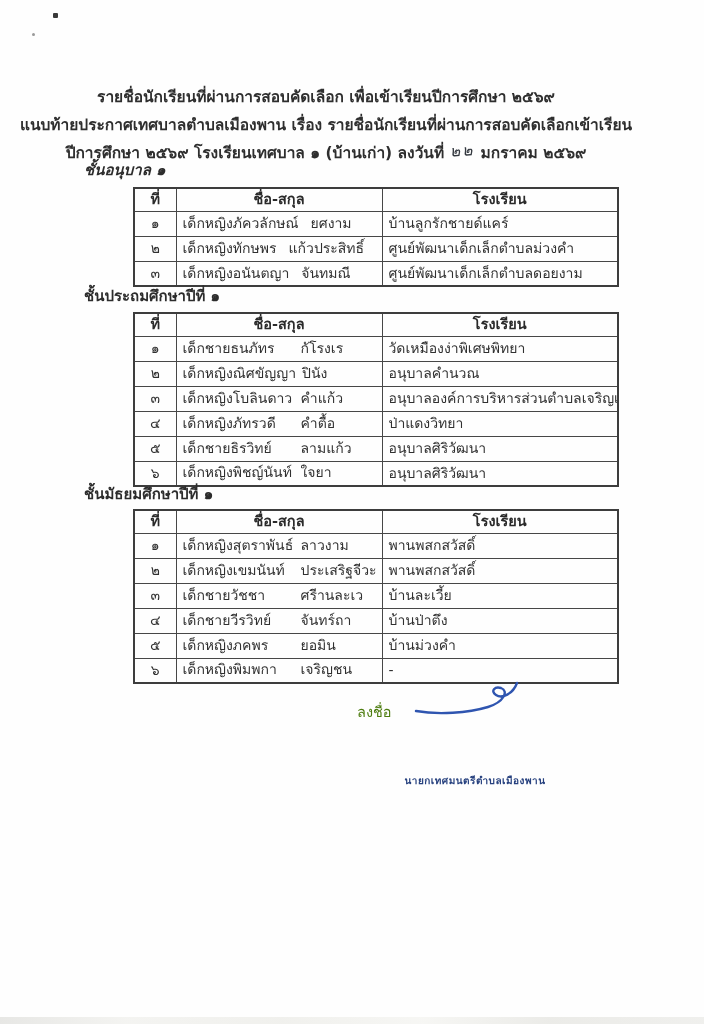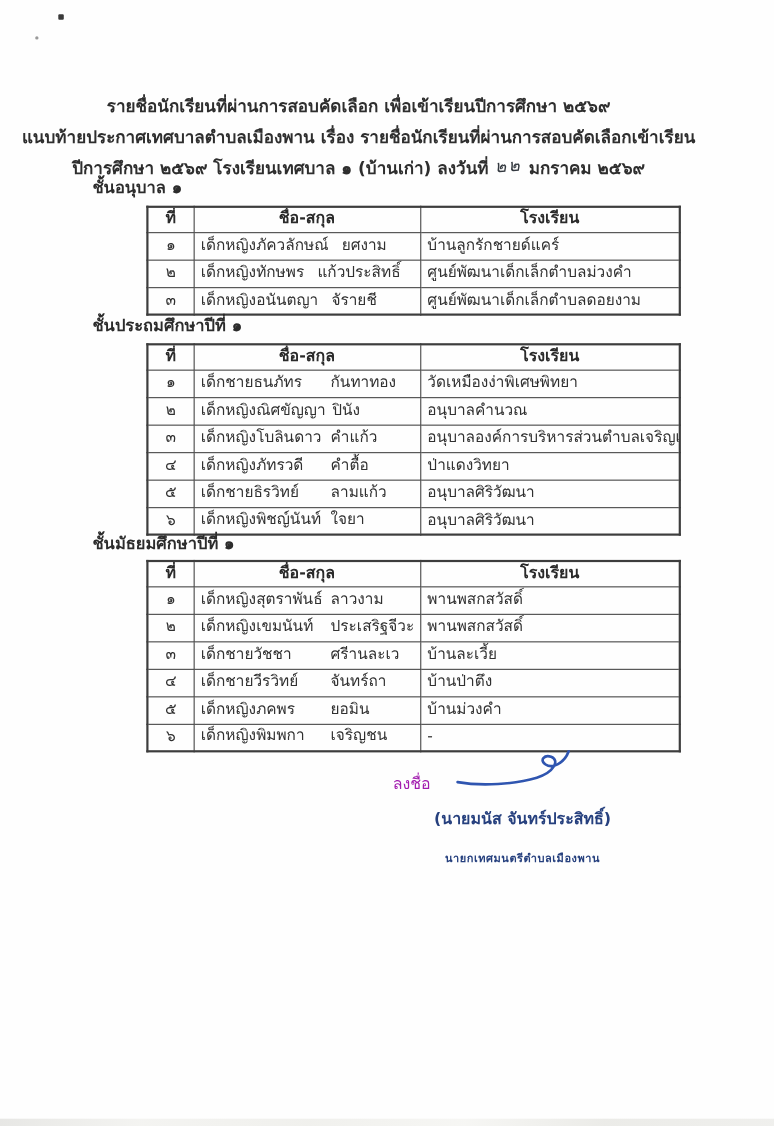--- a/index.html
+++ b/index.html
@@ -32,21 +32,21 @@
     display: inline-block;
     font-style: italic;
     font-weight: normal;
     letter-spacing: 2px;
     transform: rotate(-4deg) translateY(-2px);
     padding: 0 6px;
     color: #33383f;
   }
 
   .section-title { position: absolute; left: 84px; font-size: 15px; font-weight: bold; color: #2c2c2c; }
-  .sec-a { top: 158px; }
+  .sec-a { top: 158px; font-style: italic; }
   .sec-b { top: 284px; }
   .sec-c { top: 482px; text-align: right; }
 
   table.list {
     position: absolute;
     left: 133px;
     width: 484px;
     border-collapse: collapse;
     table-layout: fixed;
     font-size: 14px;
@@ -68,21 +68,21 @@
   .col-name { width: 206px; }
   .col-school { width: 236px; }
   table.list td { height: 25px; }
   .tbl-b td, .tbl-c td { height: 24px; }
   td.no { text-align: center; }
   span.given { display: inline-block; }
   .tbl-a span.given { margin-right: 12px; }
   .tbl-b span.given, .tbl-c span.given { min-width: 112px; margin-right: 6px; font-family: Liberation Serif, serif; }
 
   
-  .sig-label { position: absolute; left: 357px; top: 700px; font-size: 14.5px; color: #a21caf; }
+  .sig-label { position: absolute; left: 357px; top: 700px; font-size: 14.5px; color: #4d7c0f; }
   .sig-stroke { position: absolute; left: 412px; top: 678px; width: 118px; height: 46px; }
   .sig-block { position: absolute; left: 340px; width: 270px; text-align: center; font-weight: bold; }
   .sig-name  { top: 732px; font-size: 14.5px; }
   .sig-role1 { top: 753px; font-size: 14px; }
   .sig-role2 { top: 773px; font-size: 10px; letter-spacing: 0.5px; }
 </style>
 </head>
 <body>
 
 <div class="page">
@@ -114,21 +114,21 @@
         <td><span class="given">เด็กหญิงภัควลักษณ์</span><span>ยศงาม</span></td>
         <td>บ้านลูกรักชายด์แคร์</td>
       </tr>
       <tr>
         <td class="no">๒</td>
         <td><span class="given">เด็กหญิงทักษพร</span><span>แก้วประสิทธิ์</span></td>
         <td>ศูนย์พัฒนาเด็กเล็กตำบลม่วงคำ</td>
       </tr>
       <tr>
         <td class="no">๓</td>
-        <td><span class="given">เด็กหญิงอนันตญา</span><span>จัรายชี</span></td>
+        <td><span class="given">เด็กหญิงอนันตญา</span><span>จันทมณี</span></td>
         <td>ศูนย์พัฒนาเด็กเล็กตำบลดอยงาม</td>
       </tr>
     </tbody>
   </table>
 
   <div class="section-title sec-b">ชั้นประถมศึกษาปีที่ ๑</div>
   <table class="list tbl-b">
     <colgroup>
         <col class="col-no">
         <col class="col-name">
@@ -137,21 +137,21 @@
     <thead>
       <tr>
         <th>ที่</th>
         <th>ชื่อ-สกุล</th>
         <th>โรงเรียน</th>
       </tr>
     </thead>
     <tbody>
       <tr>
         <td class="no">๑</td>
-        <td><span class="given">เด็กชายธนภัทร</span><span>กันทาทอง</span></td>
+        <td><span class="given">เด็กชายธนภัทร</span><span>กัโรงเร</span></td>
         <td>วัดเหมืองง่าพิเศษพิทยา</td>
       </tr>
       <tr>
         <td class="no">๒</td>
         <td><span class="given">เด็กหญิงณิศขัญญา</span><span>ปินัง</span></td>
         <td>อนุบาลคำนวณ</td>
       </tr>
       <tr>
         <td class="no">๓</td>
         <td><span class="given">เด็กหญิงโบลินดาว</span><span>คำแก้ว</span></td>
@@ -220,17 +220,16 @@
         <td><span class="given">เด็กหญิงพิมพกา</span><span>เจริญชน</span></td>
         <td>-</td>
       </tr>
     </tbody>
   </table>
 
   <div class="sig-label">ลงชื่อ</div>
   <svg class="sig-stroke" viewBox="0 0 118 46">
     <path d="M4,33 C26,37 56,35 76,29 C92,24 97,13 89,10 C83,8 78,13 84,17 C90,21 101,16 105,5" fill="none" stroke="#2f55b0" stroke-width="2.4" stroke-linecap="round"></path>
   </svg>
-  <div class="sig-block sig-name" style="color:#26407e">(นายมนัส  จันทร์ประสิทธิ์)</div>
   <div class="sig-block sig-role2" style="color:#26407e">นายกเทศมนตรีตำบลเมืองพาน</div>
 
   <div class="bottom-band"></div>
 </div>
 
 </body></html>

